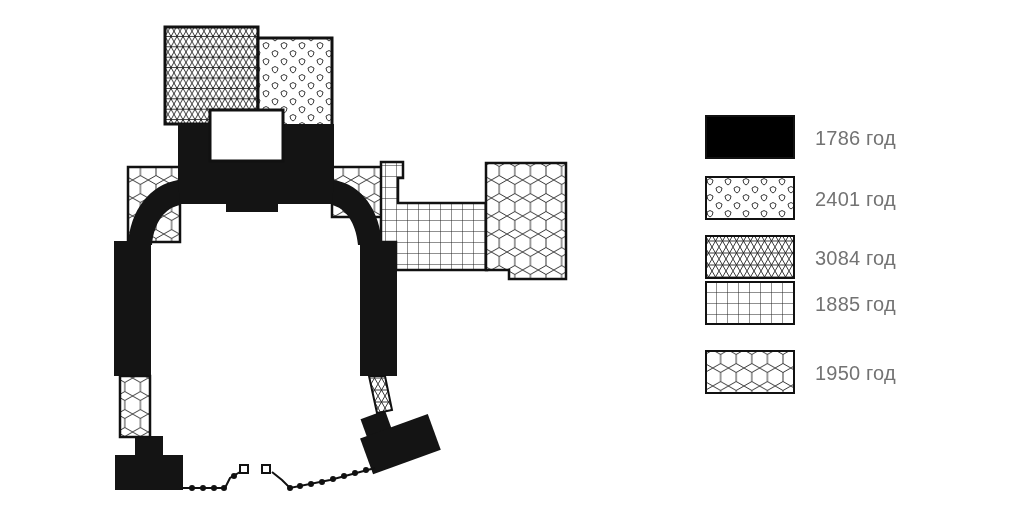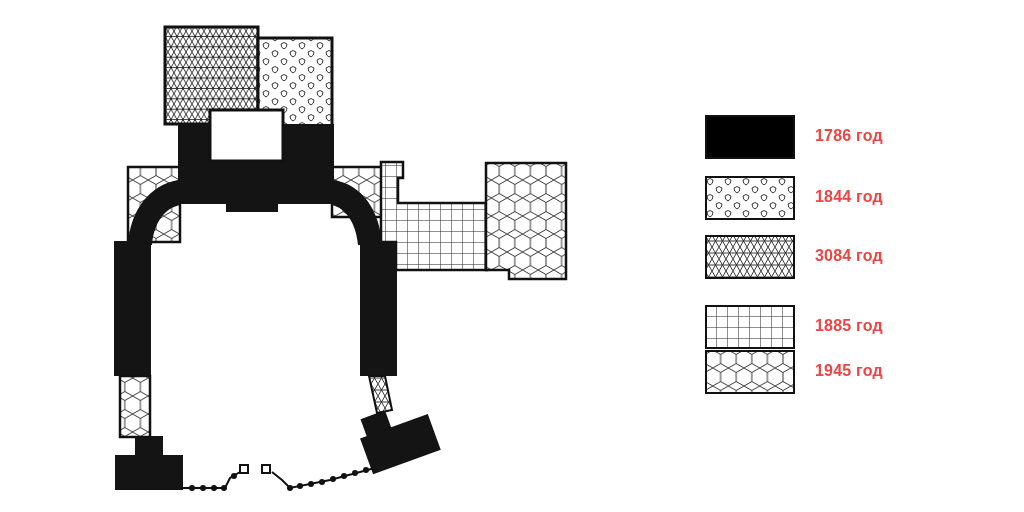--- a/index.html
+++ b/index.html
@@ -1,21 +1,21 @@
 <!DOCTYPE html>
 <html><head>
 <meta charset="utf-8">
 <style>
   html, body { margin: 0; padding: 0; background: #ffffff; }
   body { width: 1024px; height: 512px; position: relative; overflow: hidden; font-family: "Liberation Sans", sans-serif; }
   #plan { position: absolute; left: 0; top: 0; }
   .legend { position: absolute; left: 705px; top: 115px; }
   .legend-item { position: absolute; left: 0; width: 260px; height: 46px; }
   .legend-swatch { position: absolute; left: 0; top: 0; width: 90px; height: 44px; }
-  .legend-label { position: absolute; left: 110px; top: 12px; font-size: 16px; font-weight: bold; color: #ef4444; white-space: nowrap; letter-spacing: 0.2px; }
+  .legend-label { position: absolute; left: 110px; top: 12px; font-size: 20px; font-weight: normal; color: #737373; white-space: nowrap; letter-spacing: 0.2px; }
 </style>
 </head>
 <body>
 
 <svg id="plan" width="1024" height="512" viewBox="0 0 1024 512">
   <defs>
 
     <pattern id="p1844" width="18" height="16" patternUnits="userSpaceOnUse">
       <rect width="18" height="16" fill="#fff"></rect>
       <path d="M2 4 q3 -3 6 0 q0 4 -3 5 q-3 -1 -3 -5z M11 12 q3 -3 6 0 q0 4 -3 5 q-3 -1 -3 -5z M11 -4 q3 -3 6 0 q0 4 -3 5 q-3 -1 -3 -5z" fill="none" stroke="#222" stroke-width="0.9"></path>
@@ -100,33 +100,33 @@
   <div class="legend-item" style="top:0px">
     <svg class="legend-swatch" viewBox="0 0 90 44">
         <rect x="1" y="1" width="88" height="42" fill="#000" stroke="#111" stroke-width="2"></rect>
       </svg>
     <span class="legend-label">1786 год</span>
   </div>
   <div class="legend-item" style="top:61px">
     <svg class="legend-swatch" viewBox="0 0 90 44">
         <rect x="1" y="1" width="88" height="42" fill="url(#p1844)" stroke="#111" stroke-width="2"></rect>
       </svg>
-    <span class="legend-label">1844 год</span>
+    <span class="legend-label">2401 год</span>
   </div>
   <div class="legend-item" style="top:120px">
     <svg class="legend-swatch" viewBox="0 0 90 44">
         <rect x="1" y="1" width="88" height="42" fill="url(#p1874)" stroke="#111" stroke-width="2"></rect>
       </svg>
     <span class="legend-label">3084 год</span>
   </div>
-  <div class="legend-item" style="top:190px">
+  <div class="legend-item" style="top:166px">
     <svg class="legend-swatch" viewBox="0 0 90 44">
         <rect x="1" y="1" width="88" height="42" fill="url(#p1885)" stroke="#111" stroke-width="2"></rect>
       </svg>
     <span class="legend-label">1885 год</span>
   </div>
   <div class="legend-item" style="top:235px">
     <svg class="legend-swatch" viewBox="0 0 90 44">
         <rect x="1" y="1" width="88" height="42" fill="url(#p1950)" stroke="#111" stroke-width="2"></rect>
       </svg>
-    <span class="legend-label">1945 год</span>
+    <span class="legend-label">1950 год</span>
   </div>
 </div>
 
 </body></html>

